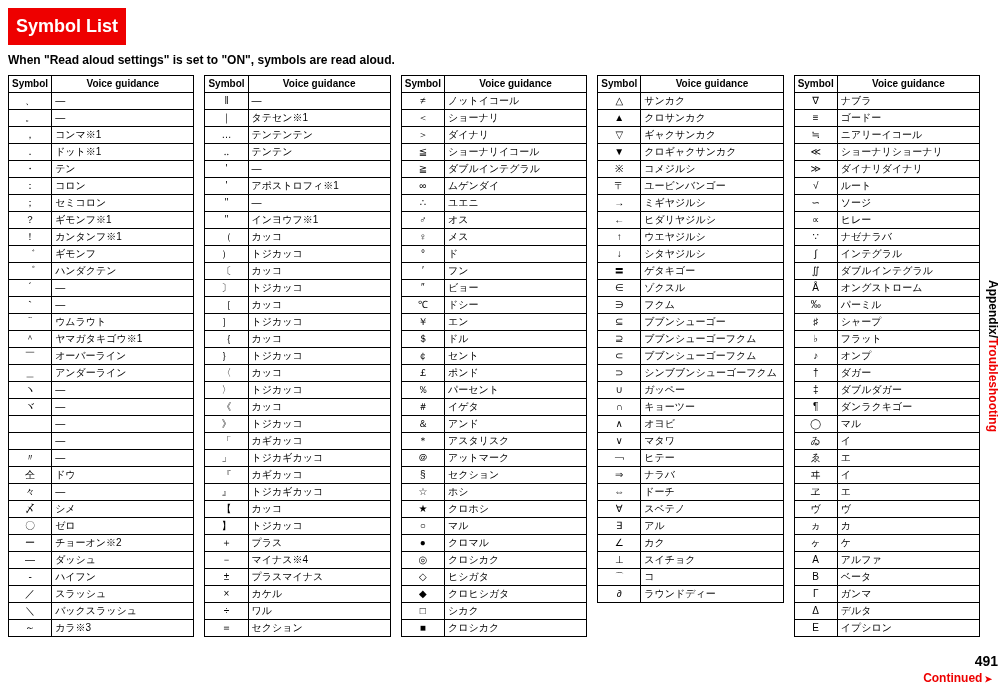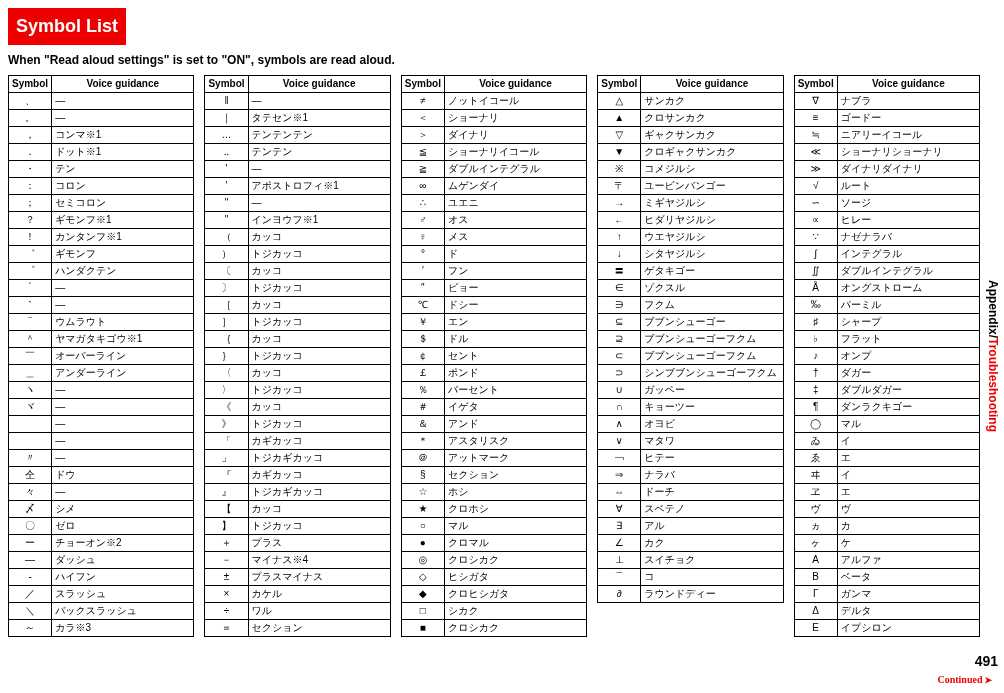--- a/index.html
+++ b/index.html
@@ -8,21 +8,21 @@
   .subtitle { font-weight: bold; font-size: 12px; margin-bottom: 8px; }
   .columns { display: flex; gap: 10px; }
   .col { flex: 1; }
   table { border-collapse: collapse; width: 100%; }
   th, td { border: 1px solid #000; padding: 1px 3px; font-size: 10px; line-height: 1.4; white-space: nowrap; }
   th { font-weight: bold; background: #fff; }
   th.sym, td.sym { width: 36px; text-align: center; }
   td.vg { text-align: left; }
   .side-tab { position: absolute; right: 4px; top: 280px; writing-mode: vertical-rl; font-size: 12px; font-weight: bold; }
   .side-red { color: #e00; }
-  .continued { position: absolute; right: 12px; bottom: 8px; color: #e00; font-size: 10px; font-weight: bold; font-family: Liberation Serif, serif; }
+  .continued { position: absolute; right: 12px; bottom: 8px; color: #e00; font-size: 12px; font-weight: bold; }
   .continued::after { content: "➤"; font-size: 9px; margin-left: 2px; }
   .page-num { position: absolute; right: 6px; bottom: 24px; font-size: 14px; font-weight: bold; }
 </style>
 </head>
 <body>
 
 <div class="title-bar">Symbol List</div>
 <div class="subtitle">When "Read aloud settings" is set to "ON", symbols are read aloud.</div>
 
 <div class="columns">

